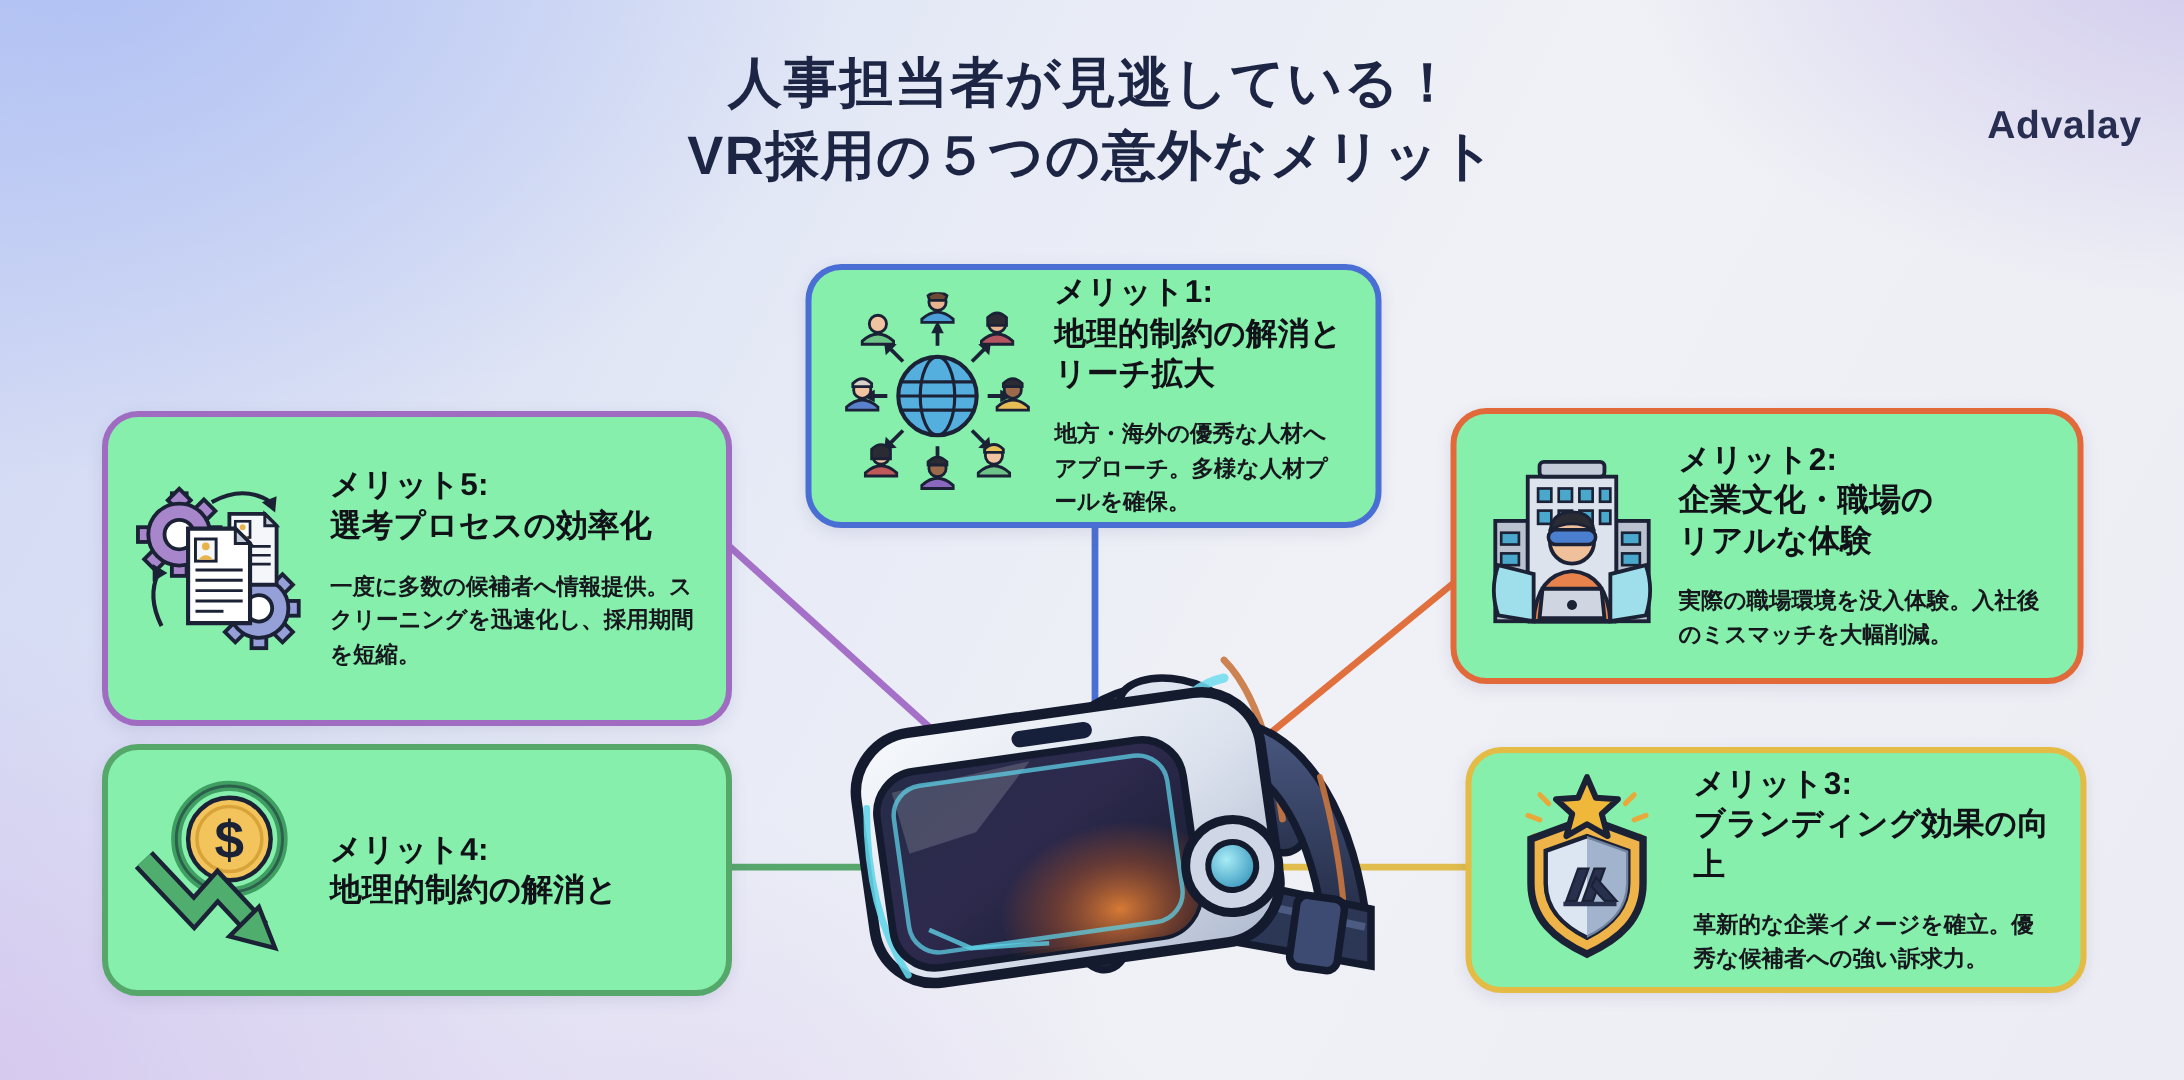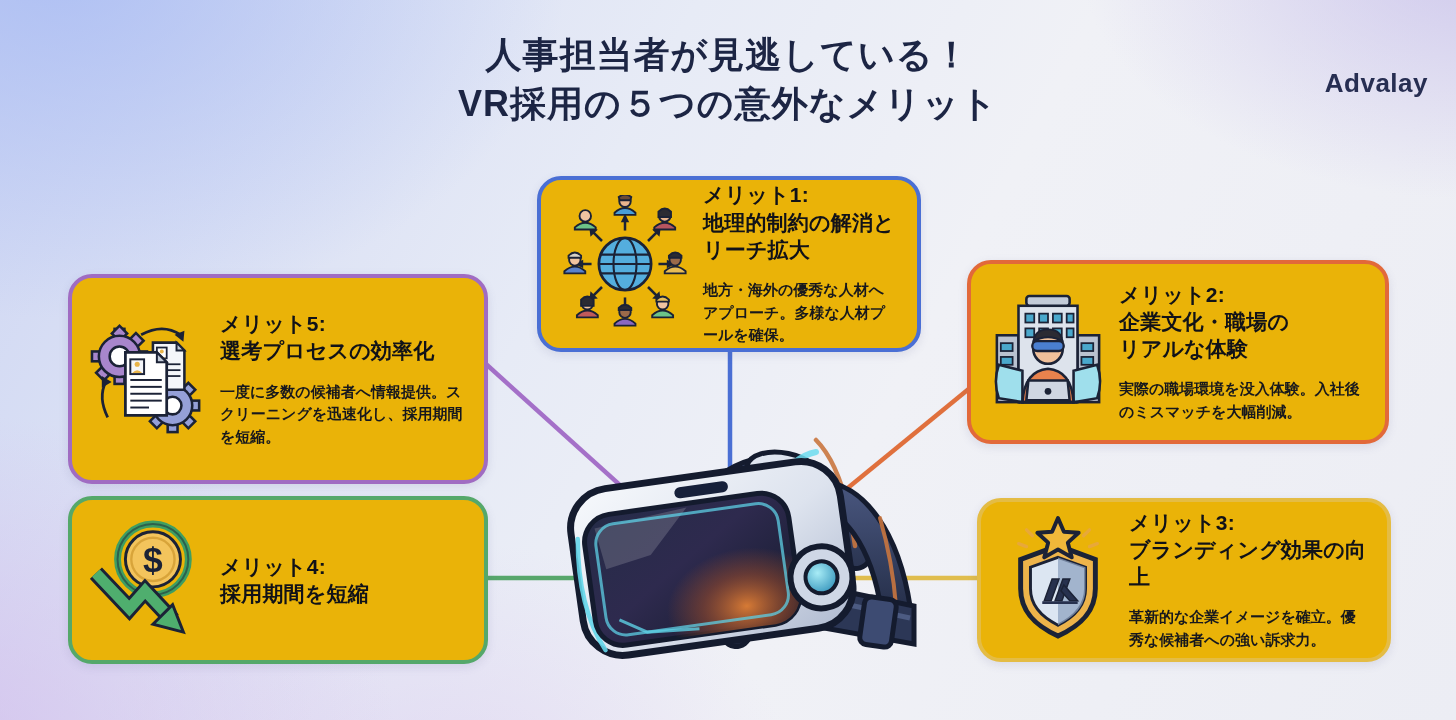--- a/index.html
+++ b/index.html
@@ -27,28 +27,28 @@
     position:absolute; top:20px; right:28px; z-index:1;
     color:#272e52; font-weight:bold; font-size:26px; letter-spacing:0.5px;margin-top:48px;
   }
 
   
   .connector-layer { position:absolute; inset:0; z-index:2; }
 
   
   .card {
     position:absolute; z-index:3;
-    background:#eab308; border-radius:24px;
+    background:#86efac; border-radius:24px;
     border:4px solid #888;
     box-shadow:0 3px 10px rgba(90,90,140,0.14);
     display:flex; align-items:center;
     padding:12px 18px; gap:12px;
   }
   .card-1 { left:537px; top:176px; width:384px; height:176px; border-color:#4a6fd4; }
-  .card-2 { left:967px; top:260px; width:422px; height:184px; border-color:#e2693a; }
+  .card-2 { left:967px; top:272px; width:422px; height:184px; border-color:#e2693a; }
   .card-3 { left:977px; top:498px; width:414px; height:164px; border-color:#e4bc45; }
   .card-4 { left:68px;  top:496px; width:420px; height:168px; border-color:#55a86a; }
   .card-5 { left:68px;  top:274px; width:420px; height:210px; border-color:#a06cc2; }
 
   .icon-box { flex:0 0 auto; width:118px; height:138px; display:flex; align-items:center; justify-content:center; }
   .card-1 .icon-box { width:132px; }
   .icon-box svg { width:100%; height:100%; }
 
   .card-text { flex:1 1 auto; min-width:0; }
   .card-title {
@@ -261,21 +261,21 @@
         <circle cx="64" cy="44" r="22" fill="none" stroke="#d8a43a" stroke-width="2.4"></circle>
         <text x="64" y="57" text-anchor="middle" font-size="36" font-weight="bold" fill="#1b2236" font-family="'Liberation Sans','DejaVu Sans',sans-serif">$</text>
 
         <path d="M6 58 L40 94 L56 76 L84 106" fill="none" stroke="#1b2236" stroke-width="17" stroke-linejoin="miter"></path>
         <path d="M6 58 L40 94 L56 76 L84 106" fill="none" stroke="#4fae6e" stroke-width="11" stroke-linejoin="miter"></path>
         <polygon points="95,118 64,110 84,90" fill="#4fae6e" stroke="#1b2236" stroke-width="3"></polygon>
       </svg>
     </div>
     <div class="card-text">
       <div class="card-title">メリット4:
-採用期間を短縮</div>
+地理的制約の解消と</div>
     </div>
   </div>
 
   <div class="card card-5">
     <div class="icon-box">
       <svg viewBox="0 0 120 130">
 
         <g stroke="#1b2236" stroke-width="2.6" fill="#a886cc">
           <g transform="translate(30,42)">
             <rect x="-5" y="-28" width="10" height="12"></rect>

